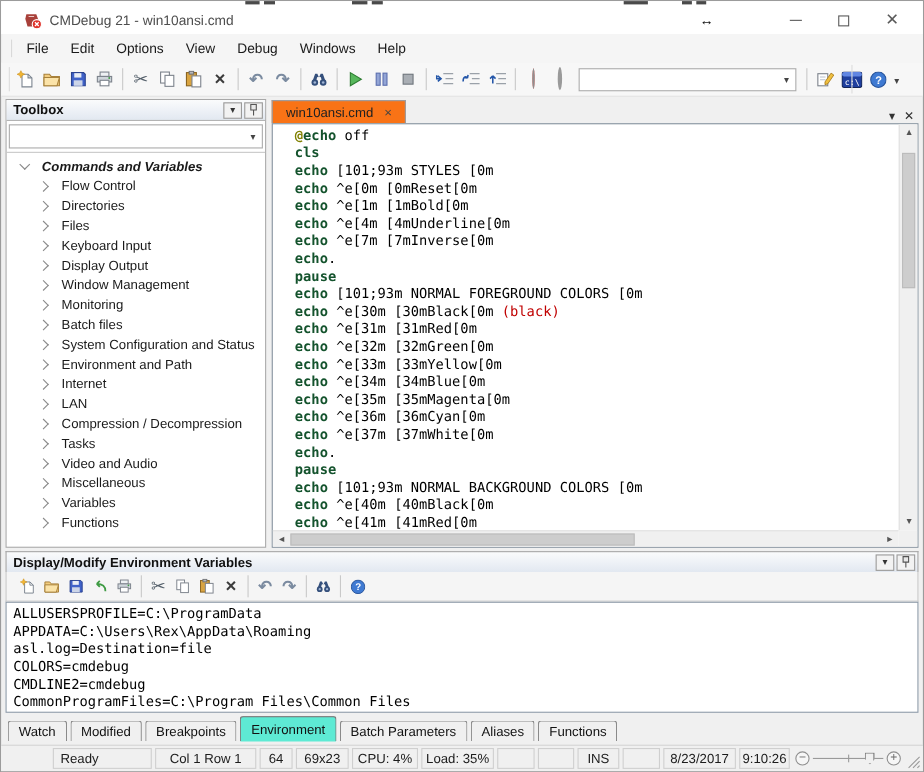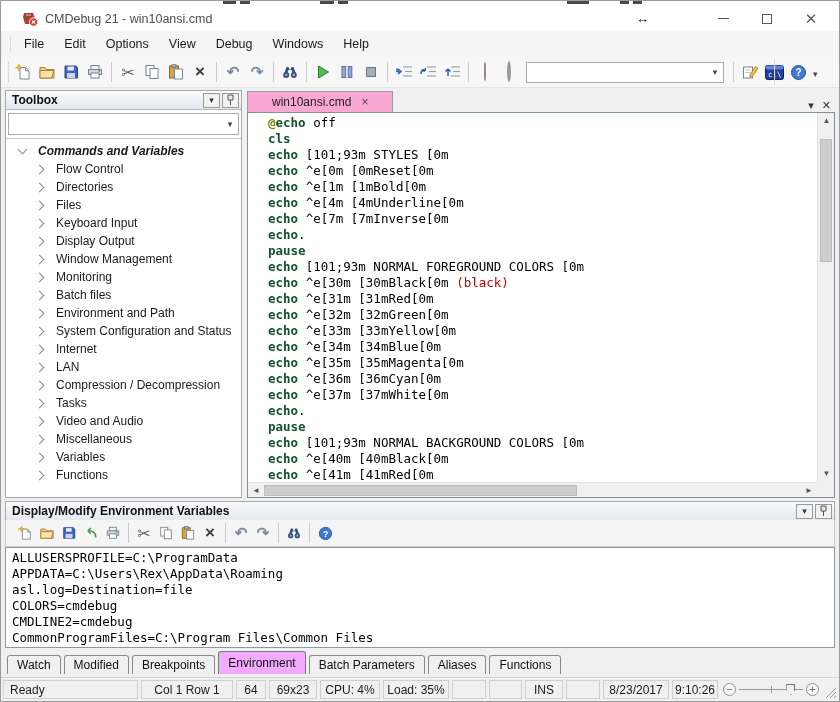--- a/index.html
+++ b/index.html
@@ -62,22 +62,22 @@
   .tree { flex:1; overflow:hidden; border-top:1px solid #c8c8c8; padding-top:3px; }
   .tree-row { height:18px; display:flex; align-items:center; font-size:12px; color:#1a1a1a; }
   .tree-row.root { font-weight:bold;font-style:italic; }
   .chev { width:7px; height:7px; border-right:1.4px solid #8a8a8a; border-bottom:1.4px solid #8a8a8a; flex:0 0 auto; }
   .chev.right { transform:rotate(-45deg); margin-left:30px; margin-right:13px; }
   .chev.down { transform:rotate(45deg); margin-left:13px; margin-right:12px; margin-top:-3px; }
 
   
   .editor-pane { flex:1; display:flex; flex-direction:column; min-width:0; }
   .tabbar { height:22px; display:flex; align-items:flex-end; flex:0 0 auto; }
-  .tab { background:#f9a8d4; border:1px solid #989ea6; border-bottom:none; height:21px;
-         display:flex; align-items:center; padding:0 24px; font-size:12px; color:#222; }
+  .tab { background:#f97316; border:1px solid #989ea6; border-bottom:none; height:21px;
+         display:flex; align-items:center; padding:0 12px; font-size:12px; color:#222; }
   .tab-close { margin-left:10px; color:#444; font-size:12px; }
   .tabbar-right { margin-left:auto; display:flex; align-items:center; gap:8px; padding-right:4px; font-size:11px; color:#333; }
   .editor-box { flex:1; border:1px solid #828f9c; background:#fff; position:relative; min-height:0; }
   .code { position:absolute; left:0; top:2px; right:17px; bottom:15px; overflow:hidden; padding-left:20px; }
   .code-line { font-family:"DejaVu Sans Mono", monospace; font-size:12.5px; line-height:16px; white-space:pre; }
   .tok-kw { color:#14532d; font-weight:bold; }
   .tok-at { color:#808000; font-weight:bold; }
   .tok-pl { color:#000; }
   .tok-rd { color:#c00000; }
 
@@ -96,28 +96,28 @@
                  display:flex; align-items:center; padding-left:8px; flex:0 0 auto; }
   .env-toolbar .tbtn { width:22px; height:22px; }
   .env-toolbar .tbtn svg { transform:scale(0.88); }
   .env-list { margin:0 4px; height:101px; background:#fff; border:1px solid #8c99a7; overflow:hidden; padding:2px 0 0 6px; flex:0 0 auto; }
   .env-line { font-family:"DejaVu Sans Mono", monospace; font-size:12.5px; line-height:16px; color:#000; white-space:pre; }
 
   
   .bottom-tabs { height:26px; display:flex; align-items:flex-end; padding-left:6px; gap:3px; flex:0 0 auto; }
   .btab { background:#f0f0f0; border:1px solid #8a8a8a; border-bottom:none; border-radius:3px 3px 0 0;
           font-size:12px; color:#111; padding:2px 9px 3px 9px; height:19px;text-align:center; }
-  .btab.active { background:#f0abfc; height:23px; padding-top:4px; border-color:#7a7a7a; }
+  .btab.active { background:#5eead4; height:23px; padding-top:4px; border-color:#7a7a7a; }
 
   
   .statusbar { height:24px; margin-top:3px; border-top:1px solid #d5d5d5; display:flex; align-items:stretch;
                padding:2px 2px 2px 2px; gap:3px; flex:0 0 auto; background:#f0f0f0; }
   .scell { border:1px solid #cfcfcf; background:#f0f0f0; font-size:12px; color:#1c1c1c;
            display:flex; align-items:center; justify-content:center; padding:0 4px; white-space:nowrap; }
-  .scell.first { flex:1; justify-content:flex-start; padding-left:6px; }
+  .scell.first { flex:1; justify-content:flex-start; padding-left:6px;margin-left:45px; }
   .zoomctl { display:flex; align-items:center; width:100px; padding:0 2px; position:relative; }
   .zc-circle { width:13px; height:13px; border-radius:50%; border:1px solid #8f8f8f; color:#6a6a6a;
                font-size:11px; line-height:10px; text-align:center; background:#f6f6f6; flex:0 0 auto; }
   .zc-track { flex:1; height:1px; background:#9a9a9a; margin:0 3px; position:relative; }
   .zc-tick { position:absolute; left:50%; top:-3px; width:1px; height:7px; background:#9a9a9a; }
   .zc-marker { position:absolute; right:12%; top:-5px; width:9px; height:11px; background:#f0f0f0;
                border:1px solid #707070; clip-path:polygon(0 0,100% 0,100% 55%,50% 100%,0 55%); }
   .grip { width:13px; display:flex; align-items:flex-end; justify-content:flex-end; }
 
   svg { display:block; }
@@ -403,25 +403,25 @@
           <div class="tree-row">
             <span class="chev right"></span>
             <span>Monitoring</span>
           </div>
           <div class="tree-row">
             <span class="chev right"></span>
             <span>Batch files</span>
           </div>
           <div class="tree-row">
             <span class="chev right"></span>
+            <span>System Configuration and Status</span>
+          </div>
+          <div class="tree-row">
+            <span class="chev right"></span>
             <span>Environment and Path</span>
-          </div>
-          <div class="tree-row">
-            <span class="chev right"></span>
-            <span>System Configuration and Status</span>
           </div>
           <div class="tree-row">
             <span class="chev right"></span>
             <span>Internet</span>
           </div>
           <div class="tree-row">
             <span class="chev right"></span>
             <span>LAN</span>
           </div>
           <div class="tree-row">

